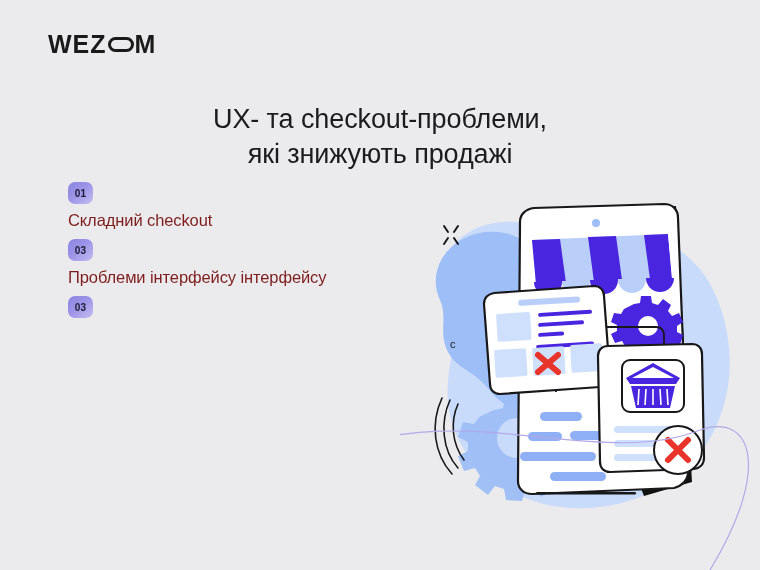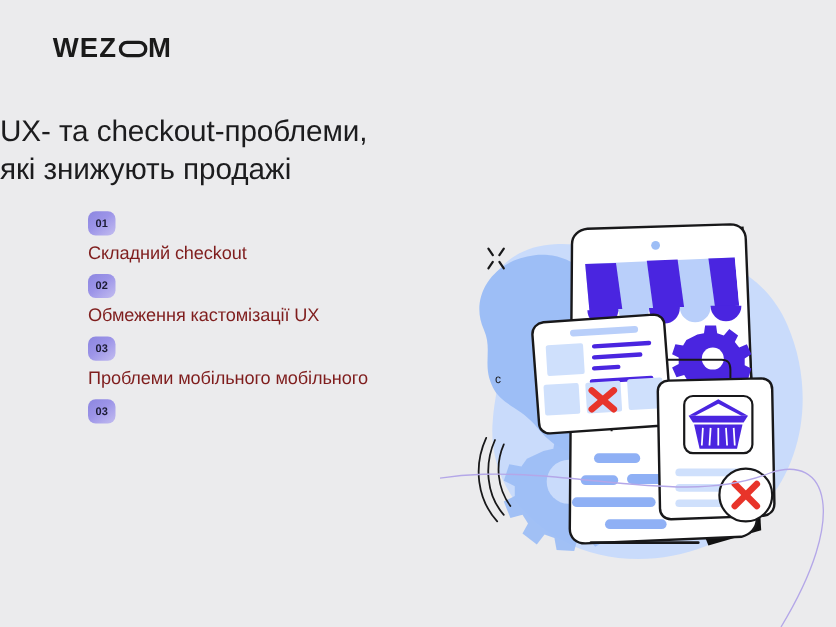--- a/index.html
+++ b/index.html
@@ -53,37 +53,36 @@
     position: relative;
     top: 0px;
   }
 
   
   .title {
     position: absolute;
     top: 102px;
     left: 0;
     width: 760px;
-    text-align: left;
+    text-align: center;
     color: #1c1c1e;
     font-family: "Liberation Sans", sans-serif;
     font-size: 27px;
     font-weight: 500;
     line-height: 1.28;
     letter-spacing: -0.1px;
   }
   .title-line { display: block; }
 
   
   .list {
     position: absolute;
     left: 68px;
-    top: 192px;
+    top: 182px;
     width: 330px;
-    margin-left: 12px;
   }
   .list-item {
     margin-bottom: 9px;
   }
   .badge {
     display: inline-flex;
     align-items: center;
     justify-content: center;
     width: 25px;
     height: 22px;
@@ -132,26 +131,22 @@
     <span class="title-line">UX- та checkout-проблеми,</span>
     <span class="title-line">які знижують продажі</span>
   </div>
 
   <div class="list">
     <div class="list-item">
       <span class="badge">01</span>
       <span class="item-label">Складний checkout</span>
     </div>
     <div class="list-item">
-      <span class="badge">02</span>
-      <span class="item-label">Обмеження кастомізації UX</span>
-    </div>
-    <div class="list-item">
       <span class="badge">03</span>
-      <span class="item-label">Проблеми мобільного мобільного</span>
+      <span class="item-label">Проблеми інтерфейсу інтерфейсу</span>
     </div>
     <div class="list-item">
       <span class="badge">03</span>
     </div>
   </div>
 
   <div class="illustration">
     <svg width="360" height="370" viewBox="0 0 360 370" xmlns="http://www.w3.org/2000/svg">
 
       <path d="M 48 95 C 30 60 60 24 104 22 C 140 20 160 34 196 30

